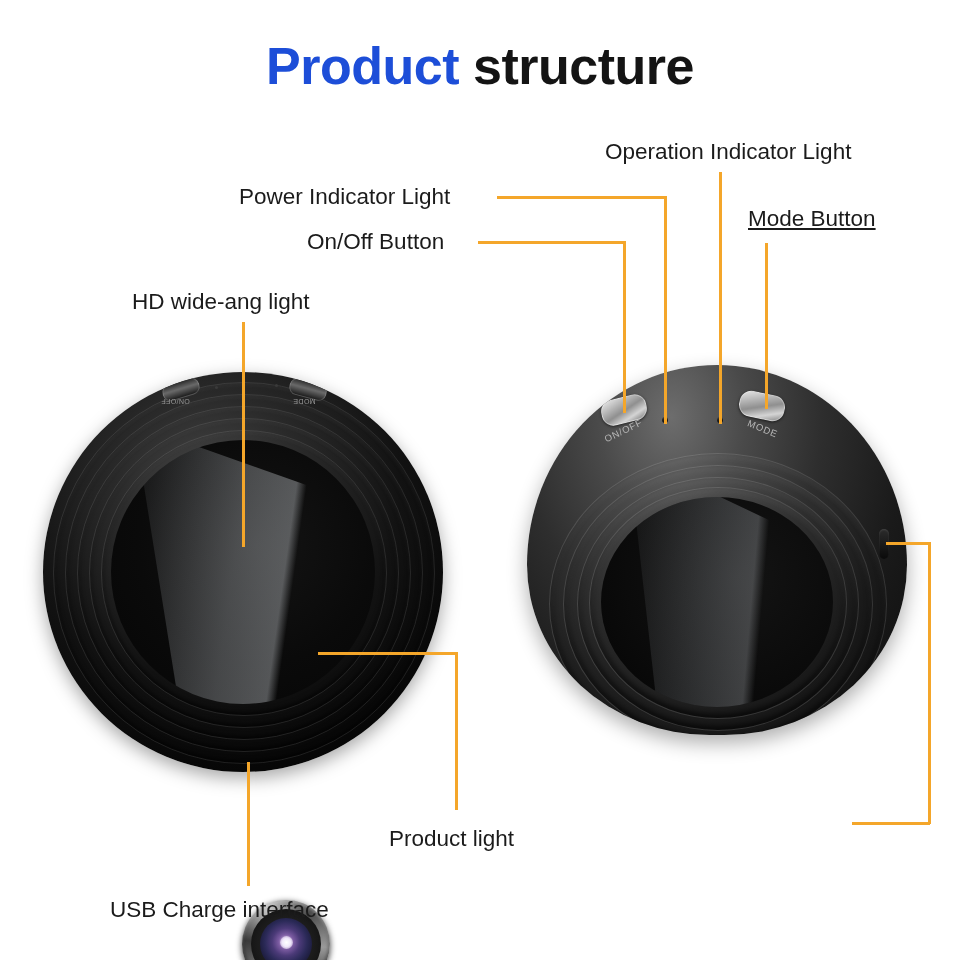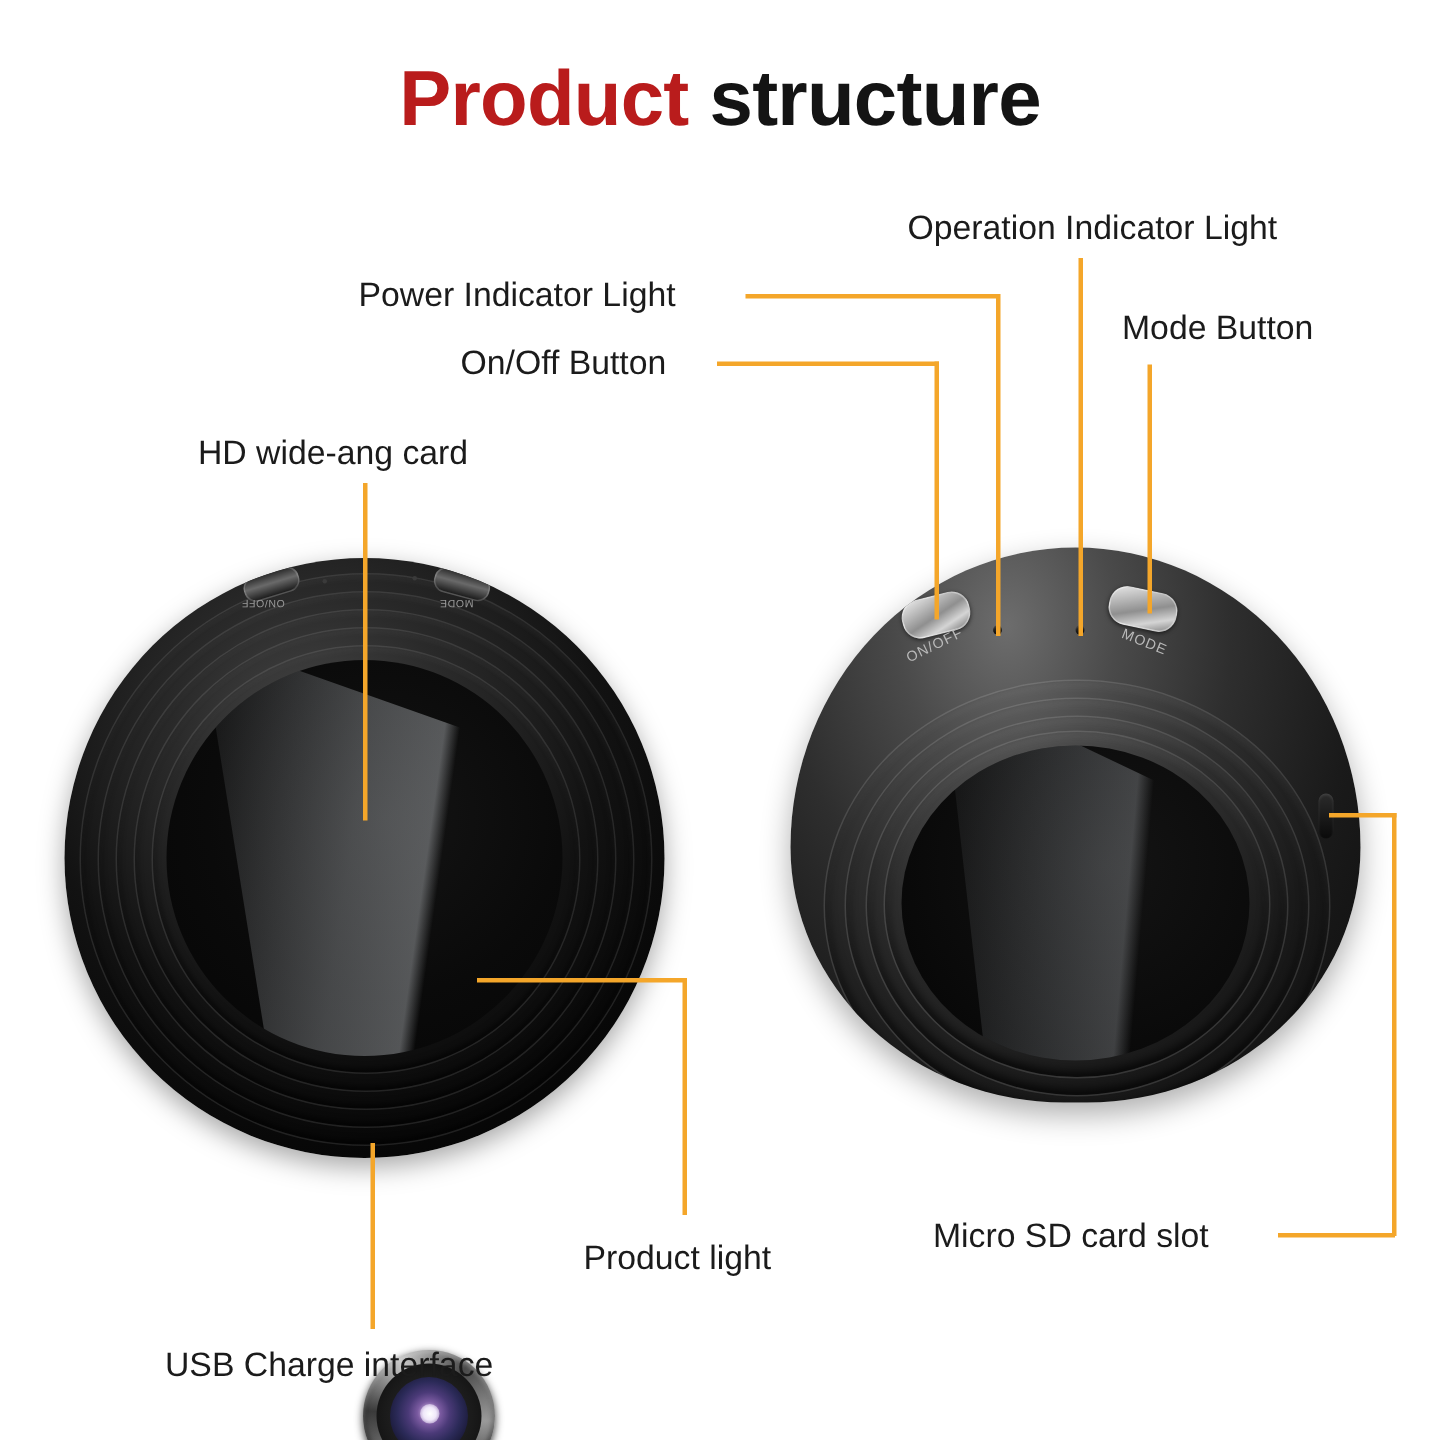--- a/index.html
+++ b/index.html
@@ -12,21 +12,21 @@
   }
   #stage{position:absolute;left:0;top:0;width:960px;height:960px;background:#fff;}
 
   
   .title{
     position:absolute;left:0;top:36px;width:960px;
     text-align:center;
     font-size:52px;font-weight:bold;letter-spacing:-0.5px;
     white-space:nowrap;
   }
-  .title .blue{color:#b91c1c;}
+  .title .blue{color:#1d4ed8;}
   .title .black{color:#141414;}
 
   
   .label{
     position:absolute;
     font-size:22.5px;
     color:#1b1b1b;
     white-space:nowrap;
     line-height:1;
   }
@@ -251,25 +251,24 @@
   <div class="leader v" style="left:247px;top:762px;height:124px;"></div>
 
   <div class="leader h" style="left:886px;top:542px;width:45px;"></div>
   <div class="leader v" style="left:928px;top:542px;height:282px;"></div>
   <div class="leader h" style="left:852px;top:822px;width:78px;"></div>
 
   <div class="label" style="left:239px;top:186px;">Power Indicator Light</div>
 
   <div class="label" style="left:605px;top:141px;">Operation Indicator Light</div>
 
-  <div class="label" style="left:748px;top:208px;">Mode Button</div>
+  <div class="label" style="left:748px;top:208px;text-decoration:underline;">Mode Button</div>
 
   <div class="label" style="left:307px;top:231px;">On/Off Button</div>
 
-  <div class="label" style="left:132px;top:291px;">HD wide-ang card</div>
+  <div class="label" style="left:132px;top:291px;">HD wide-ang light</div>
 
   <div class="label" style="left:389px;top:828px;">Product light</div>
 
   <div class="label" style="left:110px;top:899px;">USB Charge interface</div>
 
-  <div class="label" style="left:622px;top:813px;">Micro SD card slot</div>
 
 </div>
 
 </body></html>

